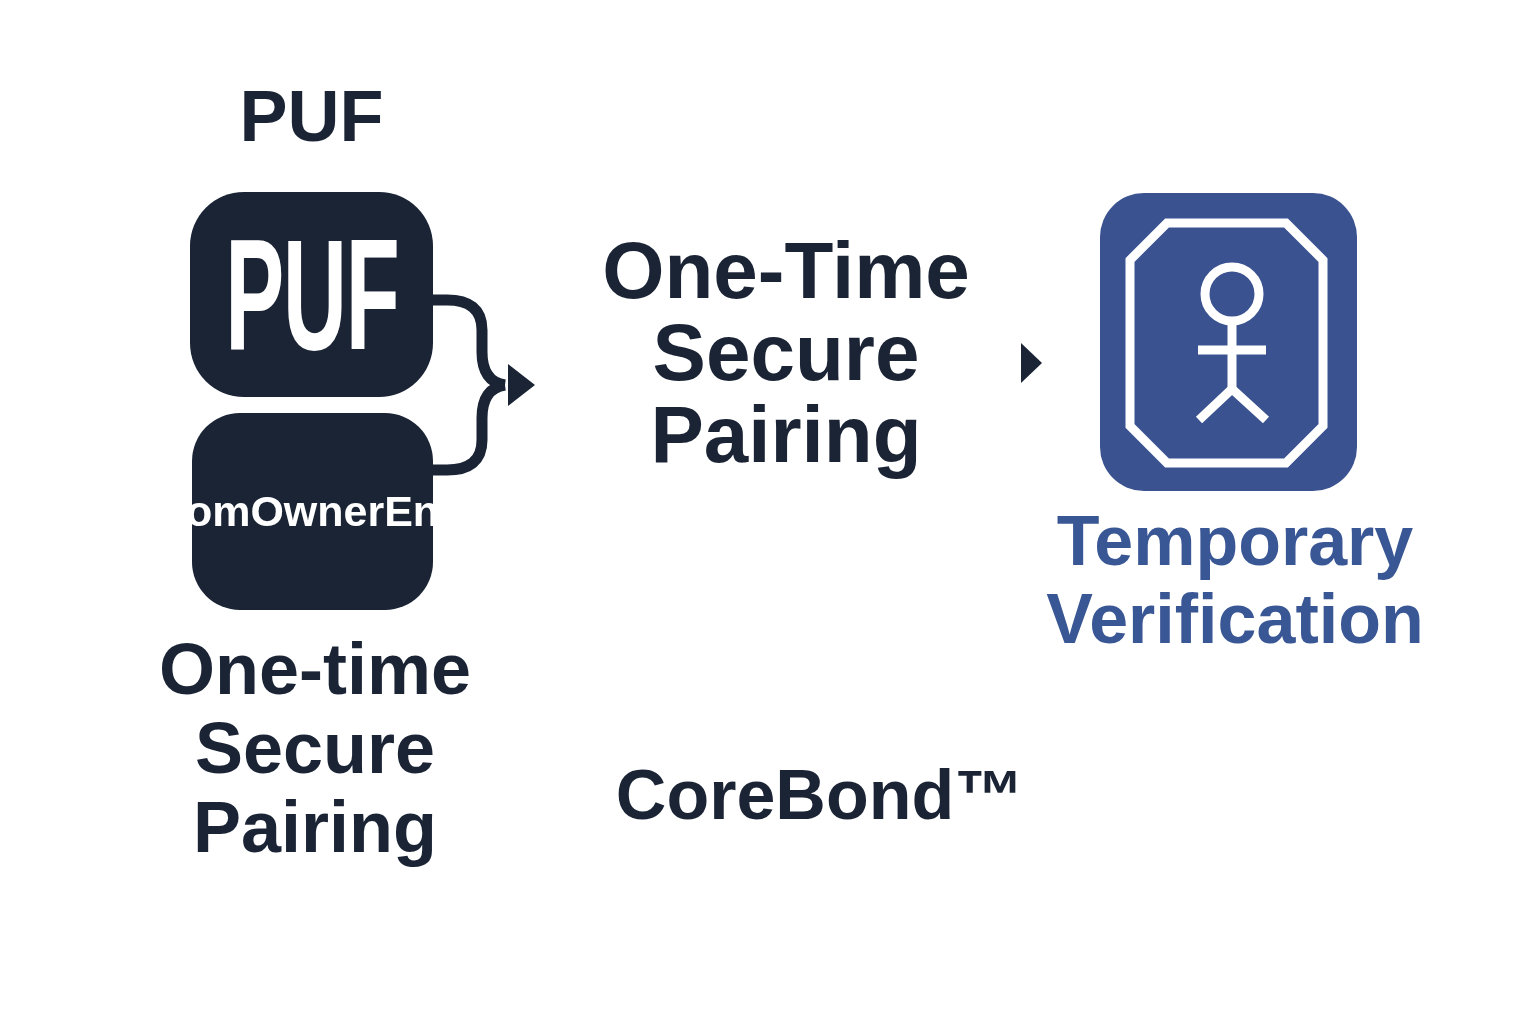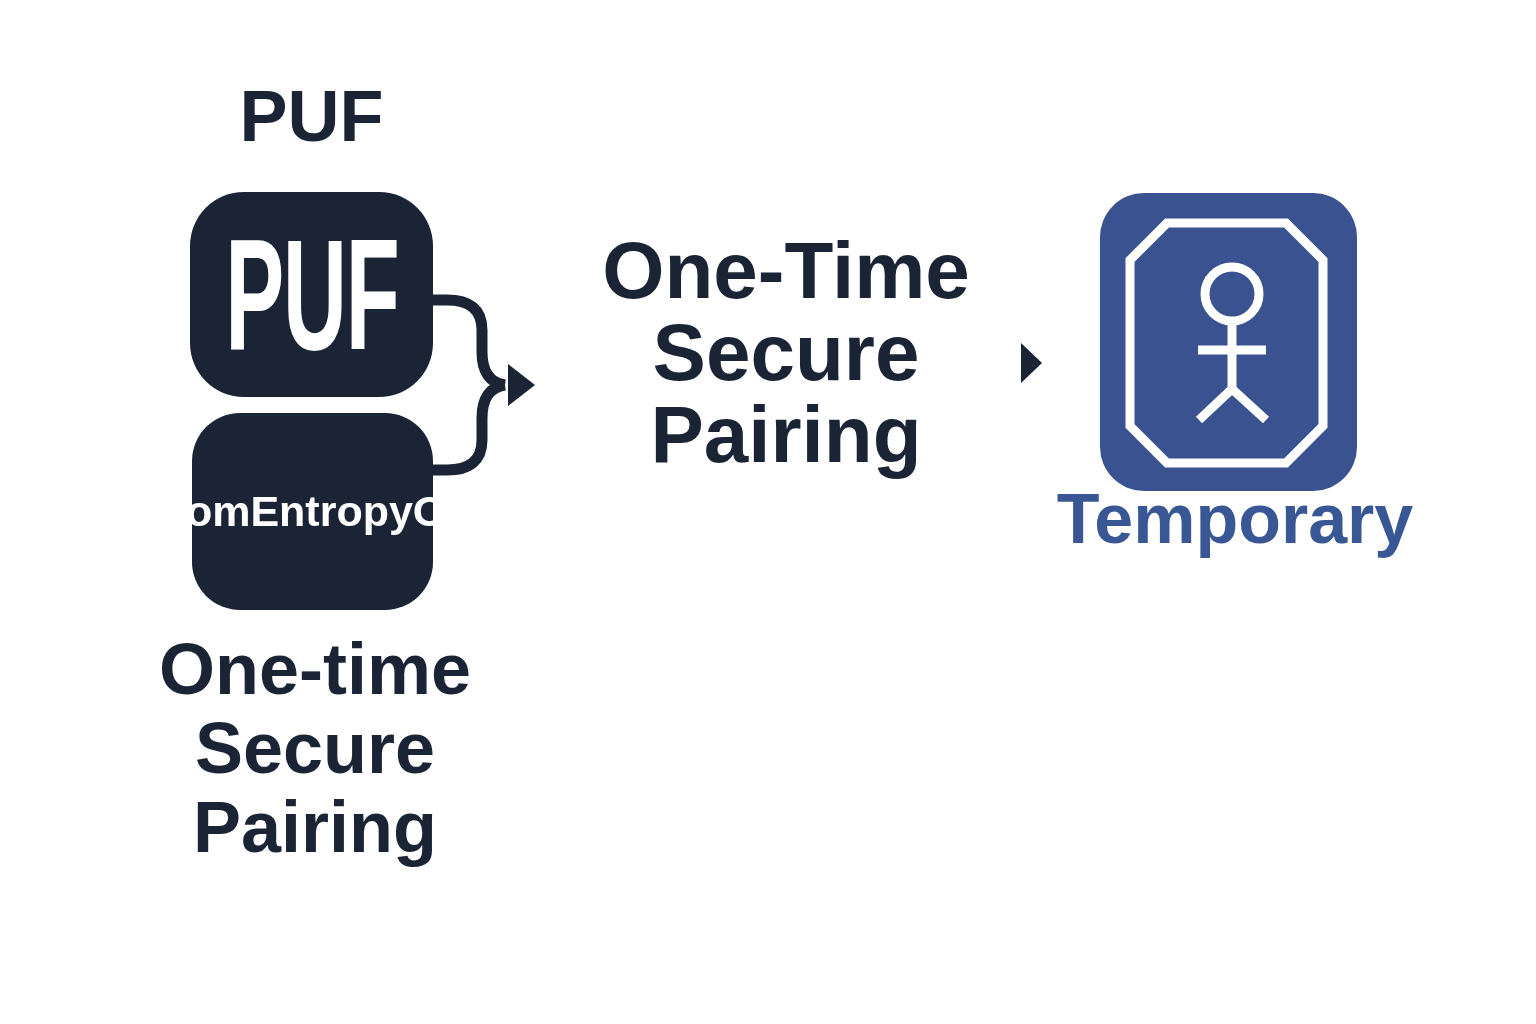--- a/index.html
+++ b/index.html
@@ -55,39 +55,39 @@
     left:0;top:0;width:1536px;height:1024px;color:var(--dark-navy);pointer-events:none;
   }
   .overlay .stroke{stroke:currentColor;stroke-width:11;fill:none;}
   .overlay .fill{fill:currentColor;stroke:none;}
   
   .badge{left:1100px;top:193px;width:257px;height:298px;}
   .badge svg{display:block;width:100%;height:100%;}
   .badge .bg{fill:var(--icon-blue);}
   .badge .glyph{stroke:#FFFFFF;stroke-width:9;fill:none;stroke-linejoin:miter;stroke-linecap:butt;}
   .right-caption{
-    left:1005px;top:480px;width:460px;text-align:center;color:var(--caption-blue);
+    left:1005px;top:502px;width:460px;text-align:center;color:var(--caption-blue);
   }
   .right-caption .line{font-size:70px;font-weight:700;line-height:78px;}
 </style>
 </head>
 <body>
 
 <div class="canvas">
 
   <div class="abs puf-title">PUF</div>
 
   <div class="abs puf-box">
     <span class="puf-box-label">PUF</span>
   </div>
 
   <div class="abs entropy-box">
     <span class="line">Random</span>
+    <span class="line">Owner</span>
     <span class="line">Entropy</span>
-    <span class="line">Owner</span>
   </div>
 
   <div class="abs left-caption">
     <div class="line">One-time</div>
     <div class="line">Secure</div>
     <div class="line">Pairing</div>
   </div>
 
   <svg class="abs overlay" viewBox="0 0 1536 1024" aria-hidden="true">
     <g>
@@ -99,29 +99,33 @@
       <polygon class="fill" points="1021,343 1042,363 1021,383"></polygon>
     </g>
   </svg>
 
   <div class="abs center-label">
     <div class="line">One-Time</div>
     <div class="line">Secure</div>
     <div class="line">Pairing</div>
   </div>
 
+  <div class="abs brand">
+    <span>CoreBond</span><span>™</span>
+  </div>
 
   <div class="abs badge">
     <svg viewBox="0 0 257 298" aria-hidden="true">
       <rect class="bg" x="0" y="0" width="257" height="298" rx="44"></rect>
       <path class="glyph" d="M 67 30 L 186 30 L 223 67 L 223 233 L 186 270 L 67 270 L 30 233 L 30 67 Z"></path>
       <circle class="glyph" cx="132" cy="101" r="27"></circle>
       <line class="glyph" x1="132" y1="128" x2="132" y2="196"></line>
       <line class="glyph" x1="98" y1="157" x2="166" y2="157"></line>
       <path class="glyph" d="M 99 227 L 132 196 L 166 227"></path>
     </svg>
   </div>
 
   <div class="abs right-caption">
     <div class="line">Temporary</div>
+    <div class="line">Verification</div>
   </div>
 
 </div>
 
 </body></html>

